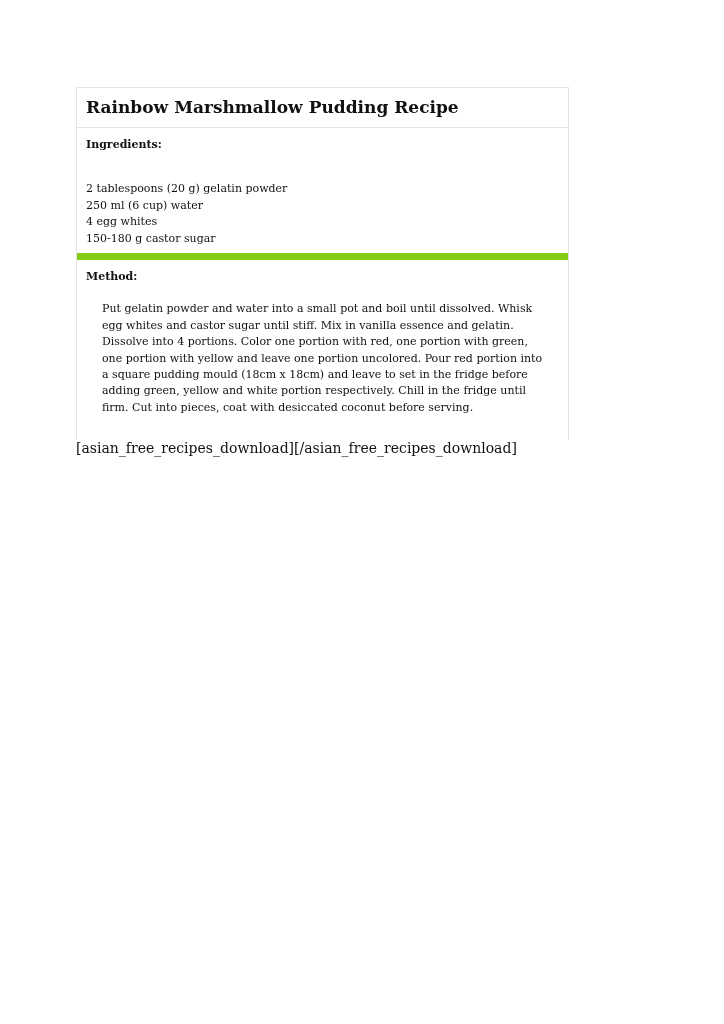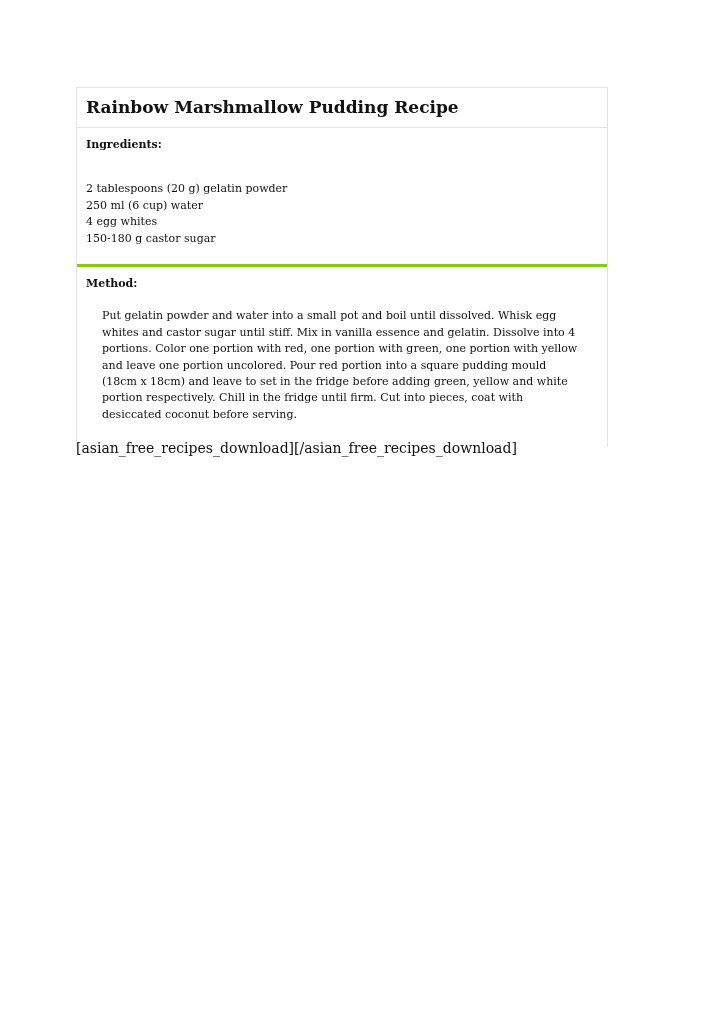--- a/index.html
+++ b/index.html
@@ -1,23 +1,23 @@
 <!DOCTYPE html>
 <html><head>
   <meta charset="utf-8">
   <style>
     html, body { margin: 0; padding: 0; background: #ffffff; }
     body { width: 724px; height: 1024px; position: relative; font-family: "DejaVu Serif", serif; color: #111; }
     .recipe-box {
-      position: absolute; left: 76px; top: 87px; width: 532px;
+      position: absolute; left: 76px; top: 87px; width: 493px;
       border: 1px solid #e3e3e3; border-bottom: none; box-sizing: border-box;
     }
     .title-row { padding: 8px 9px 9px 9px; border-bottom: 1px solid #e3e3e3; }
     .title { font-size: 17px; font-weight: bold; margin: 0; line-height: 22px; }
-    .ingredients { padding: 9px 9px 17px 9px; border-bottom: 3px solid #84cc16; font-size: 11px; line-height: 16.4px; }
+    .ingredients { padding: 9px 9px 6px 9px; border-bottom: 7px solid #84cc16; font-size: 11px; line-height: 16.4px; }
     .section-label { font-weight: bold; font-size: 11px; }
     .ing-list { margin-top: 28px; }
     .ing-item { display: block; }
     .method { padding: 9px 9px 8px 9px; font-size: 11px; line-height: 16.4px; }
     .method-text { margin: 16px; }
     .shortcode { position: absolute; left: 76px; top: 440px; font-size: 14px; line-height: 16px; }
   </style>
 </head>
 <body>
 

